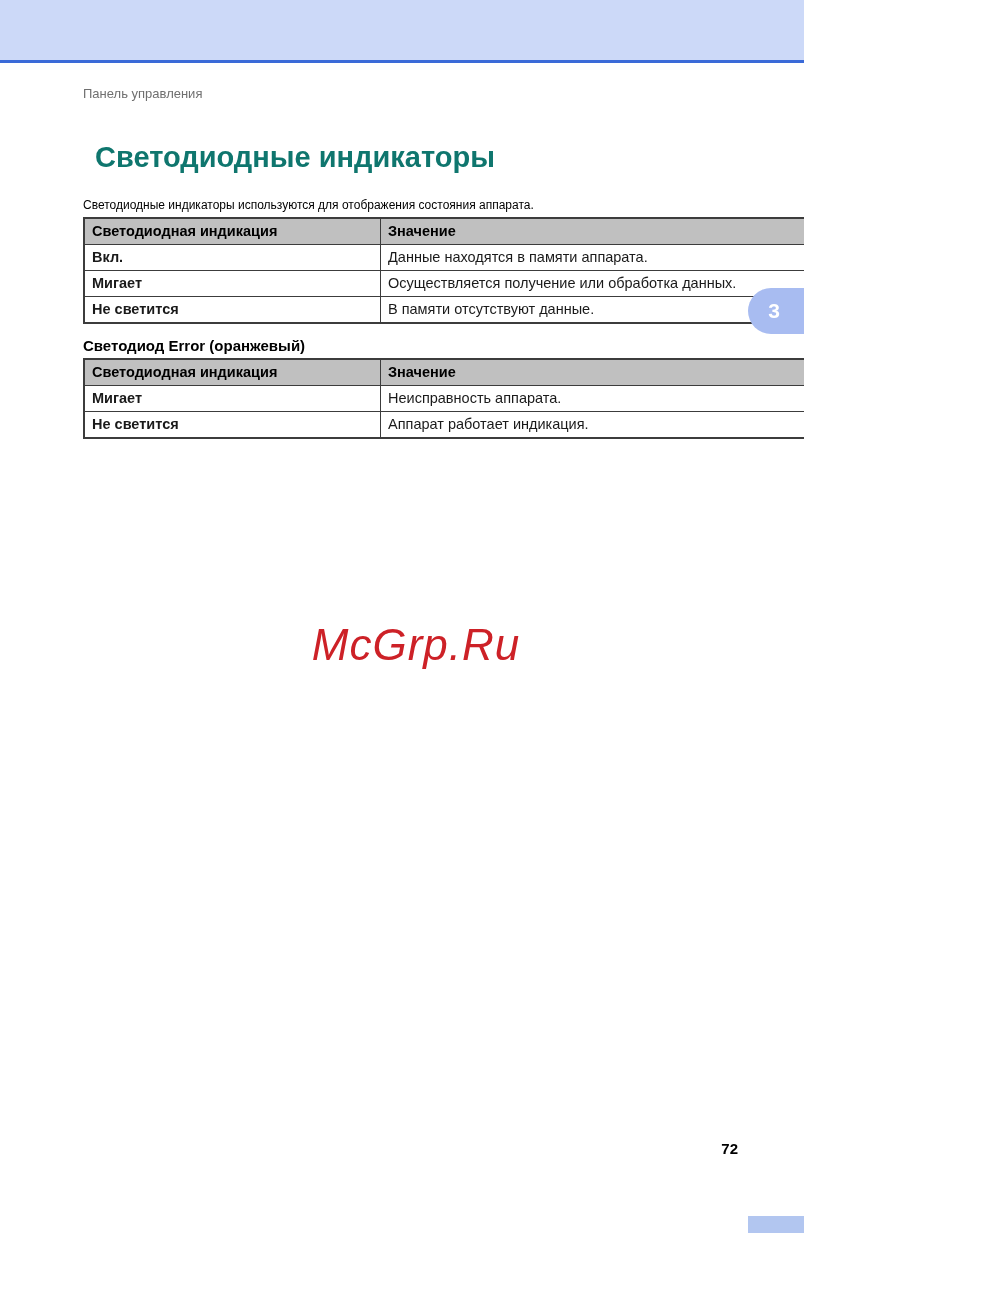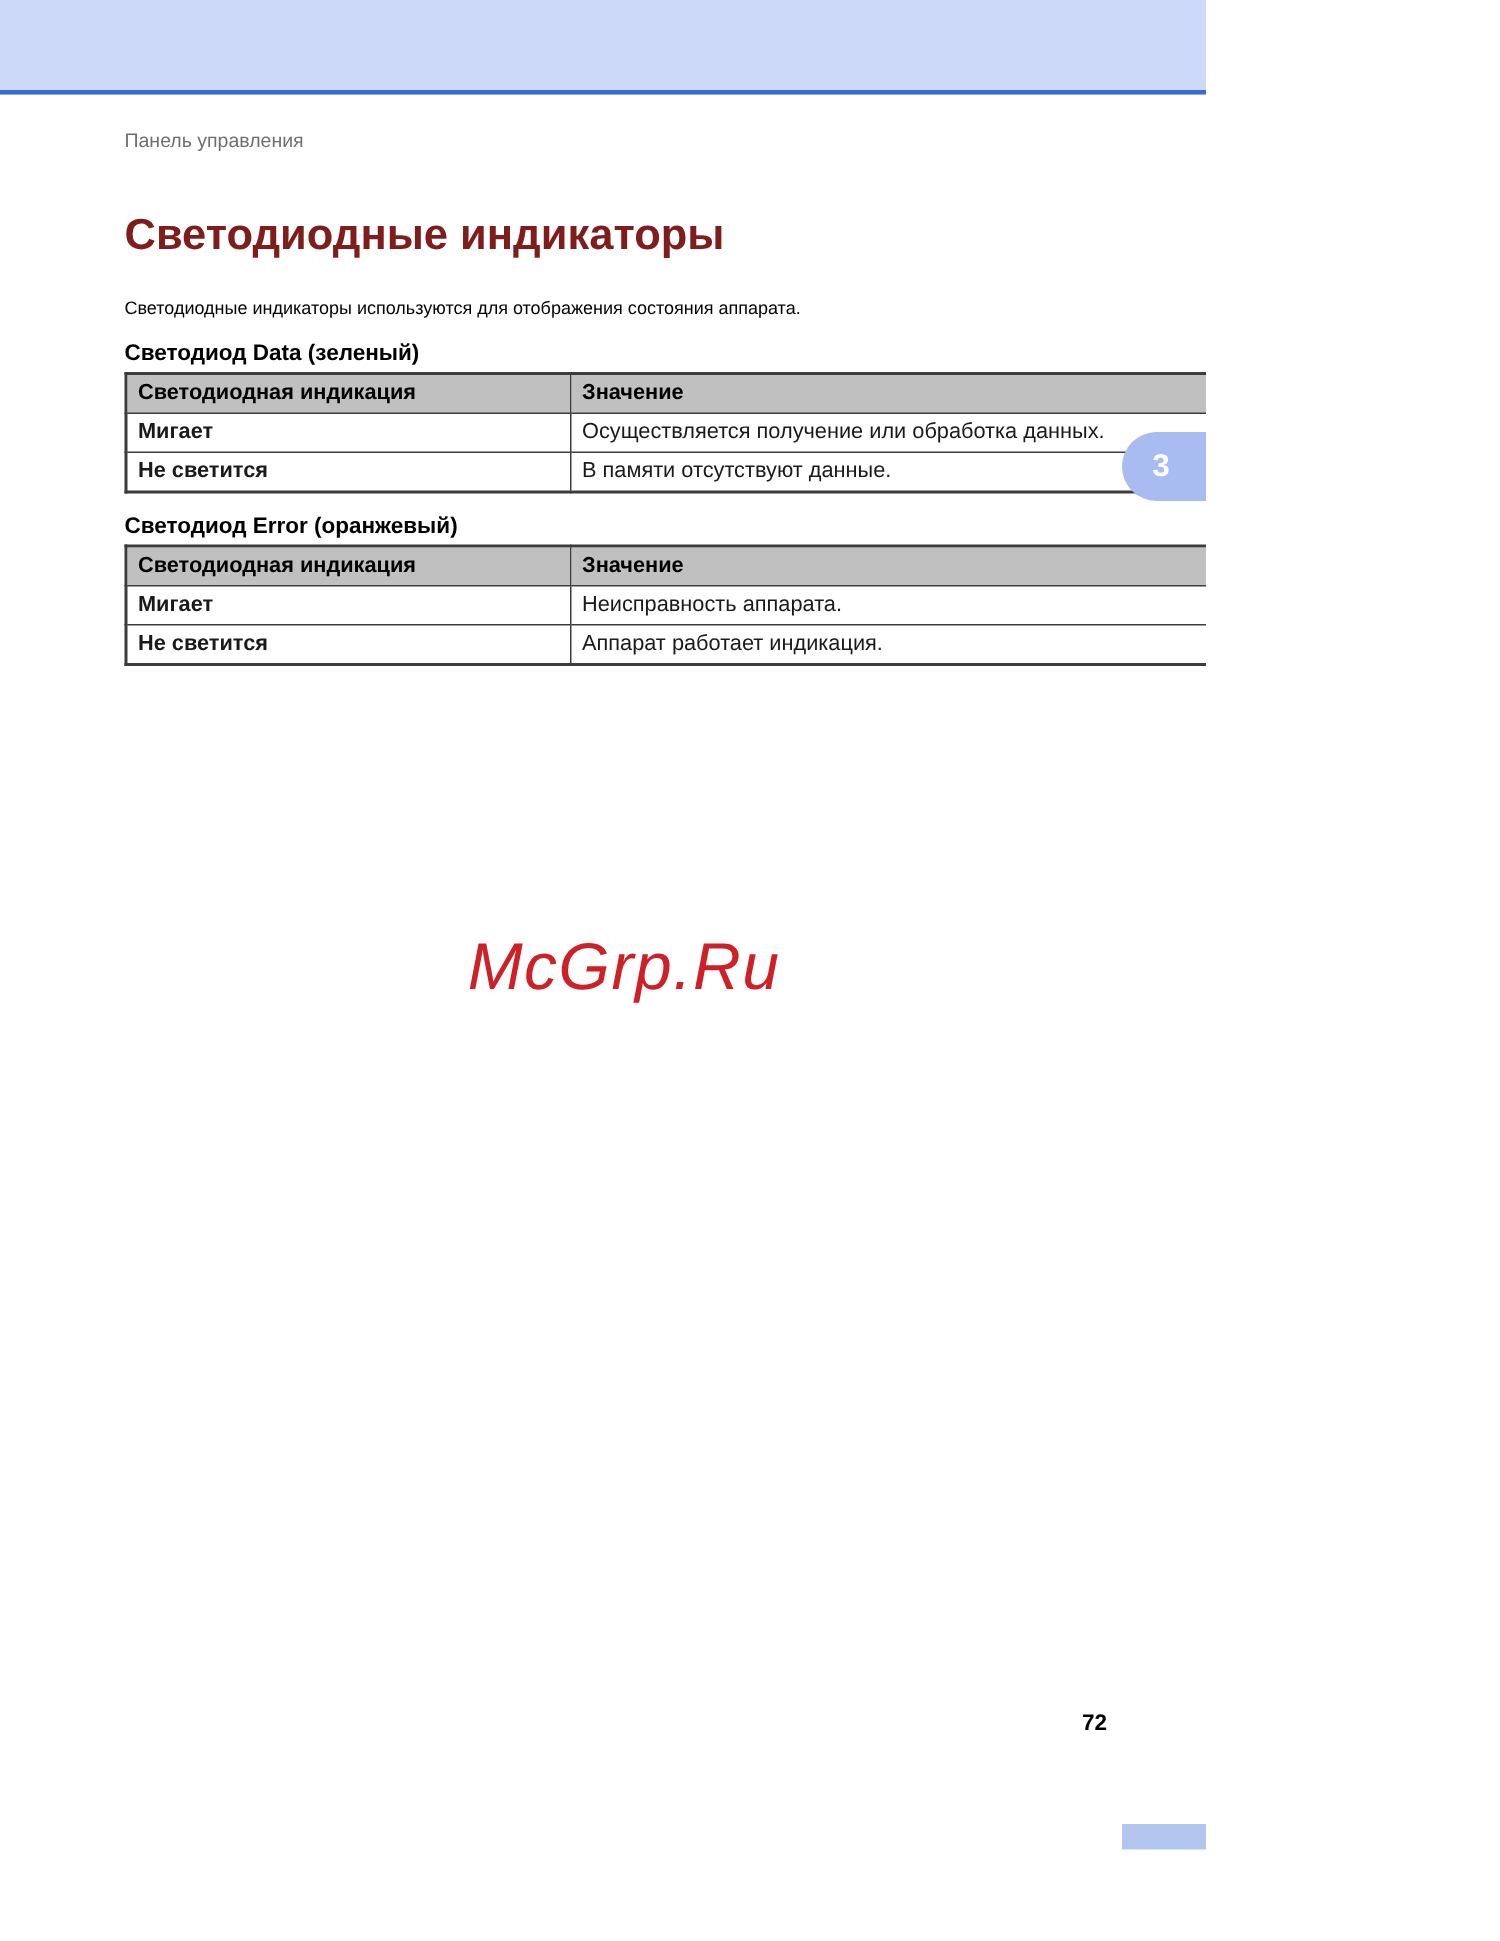--- a/index.html
+++ b/index.html
@@ -23,23 +23,23 @@
   .content{
     position:absolute;top:63px;left:0;right:0;
     padding:23px 66px 0 83px;
   }
   .running-header{
     font-size:13px;line-height:16px;
     color:#6f6f6f;
     margin:0;
   }
   h1.doc-title{
-    margin:38px 0 0 0;
+    margin:38px 0 0 12px;
     font-size:29px;line-height:34px;
-    font-weight:bold;color:#7f1d1d;
+    font-weight:bold;color:#0f766e;
   }
   p.intro{
     margin:22px 0 0 0;
     font-size:12px;line-height:18px;color:#000;
   }
   .section-heading{
     margin:13px 0 0 0;
     font-size:15px;line-height:18px;
     font-weight:bold;color:#000;
   }
@@ -107,29 +107,32 @@
   <div class="top-band"></div>
 
   <div class="content">
     <p class="running-header">Панель управления</p>
 
     <h1 class="doc-title">Светодиодные индикаторы</h1>
 
     <p class="intro">Светодиодные индикаторы используются для отображения состояния аппарата.</p>
 
     <div>
-  <h2 class="section-heading">Светодиод Data (зеленый)</h2>
   <table class="led-table">
     <thead>
             <tr>
               <th>Светодиодная индикация</th>
               <th>Значение</th>
             </tr>
           </thead>
     <tbody>
+            <tr>
+              <td class="col-ind">Вкл.</td>
+              <td class="col-val">Данные находятся в памяти аппарата.</td>
+            </tr>
             <tr>
               <td class="col-ind">Мигает</td>
               <td class="col-val">Осуществляется получение или обработка данных.</td>
             </tr>
             <tr>
               <td class="col-ind">Не светится</td>
               <td class="col-val">В памяти отсутствуют данные.</td>
             </tr>
           </tbody>
   </table>

